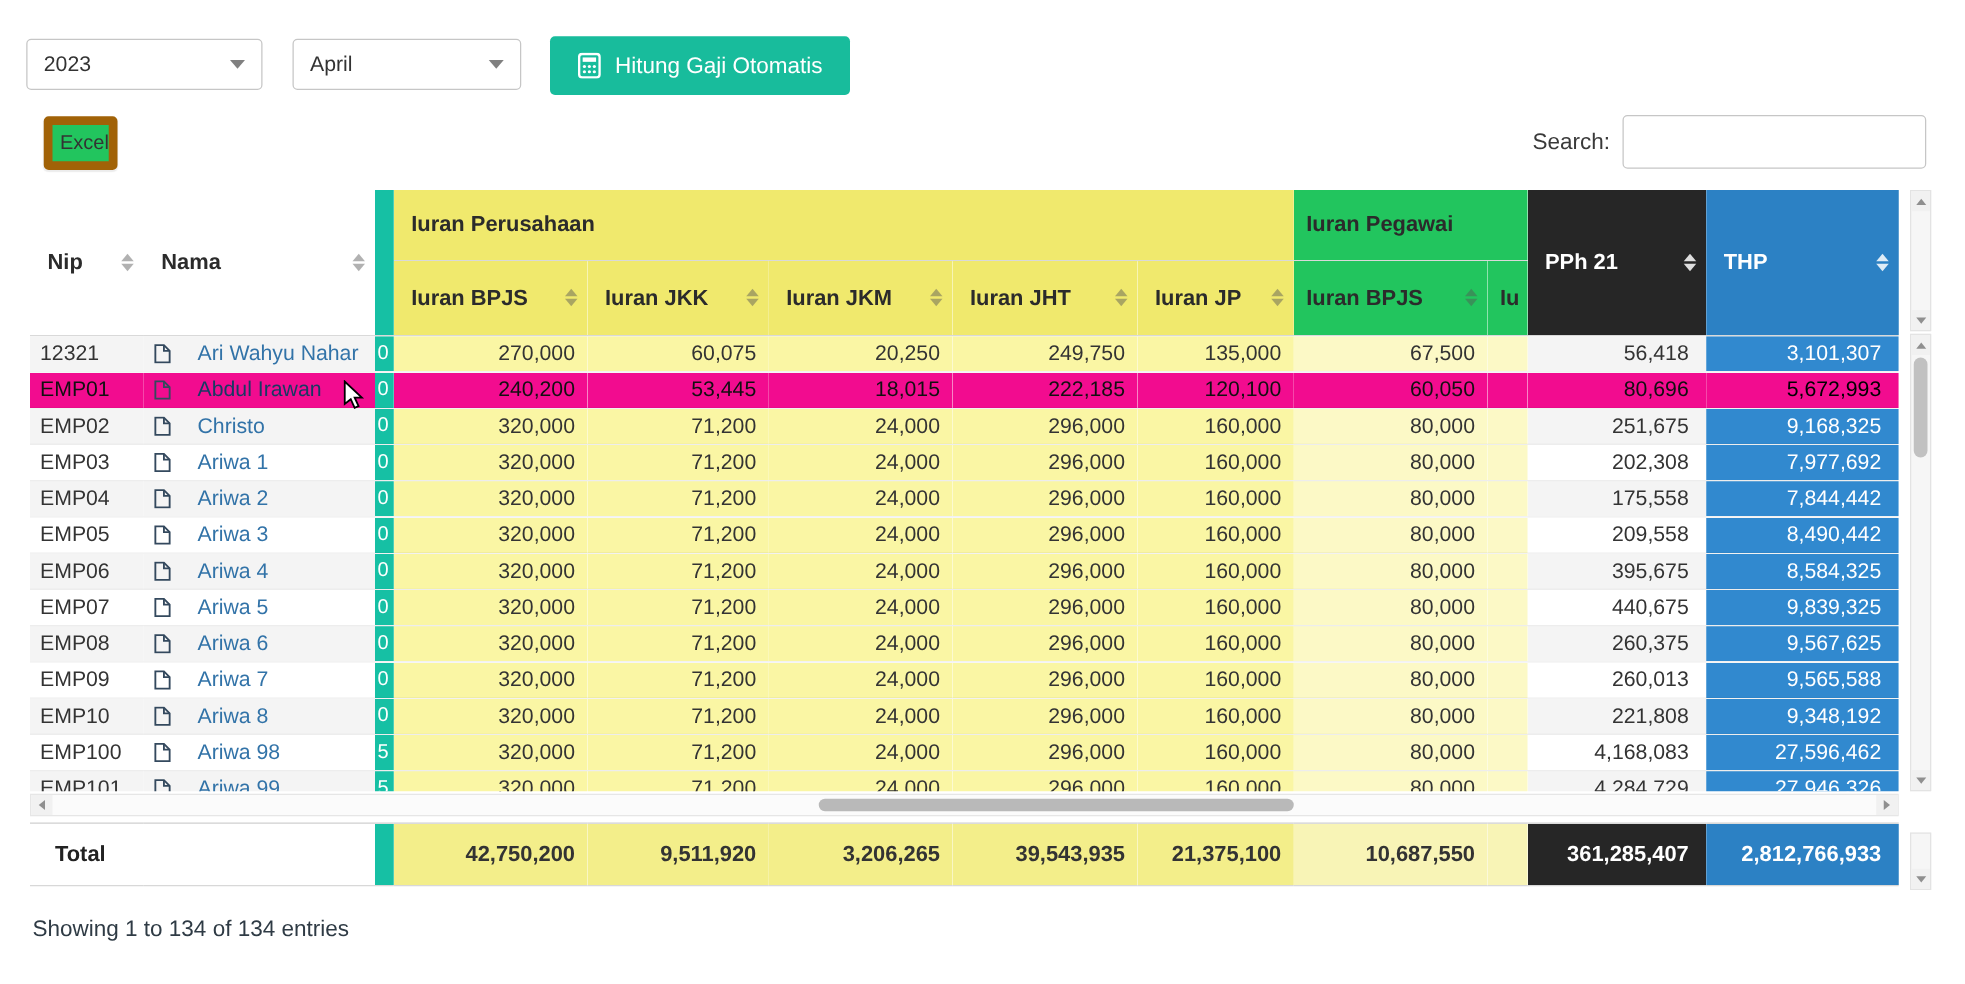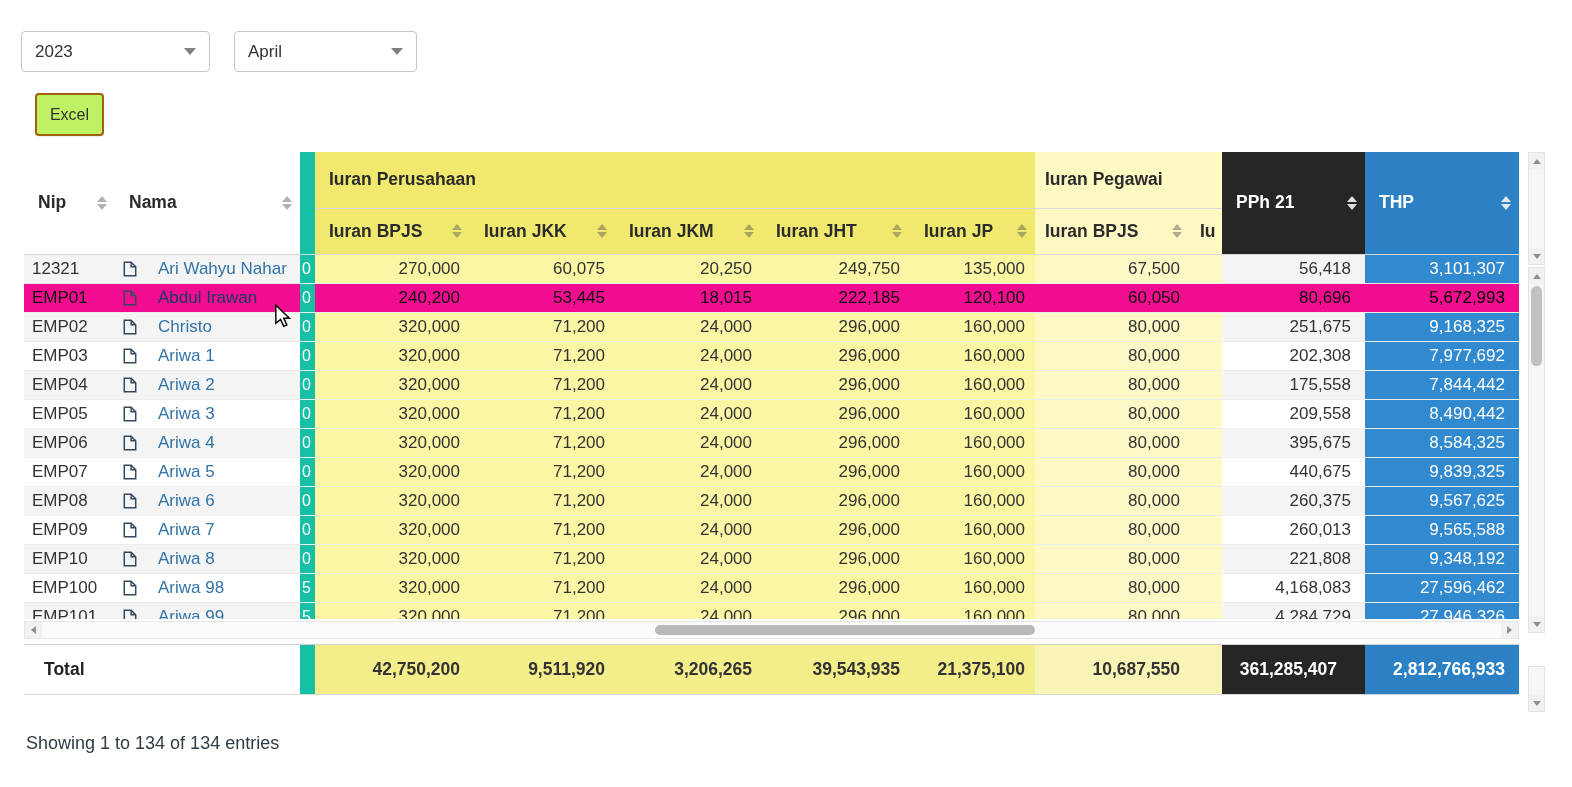--- a/index.html
+++ b/index.html
@@ -8,43 +8,43 @@
 
   
   .select{position:absolute;box-sizing:border-box;height:41px;border:1px solid #c6c6c6;border-radius:4px;
           background:#fff;font-size:17px;color:#333;display:flex;align-items:center;
           justify-content:space-between;padding:16px 13px;cursor:pointer;}
   .caret{width:0;height:0;border-left:6px solid transparent;border-right:6px solid transparent;
          border-top:7px solid #808080;}
   .calc-btn{position:absolute;left:440px;top:29px;height:47px;background:#18bc9c;color:#fff;border:none;
             border-radius:4px;font-size:18px;font-family:inherit;display:flex;align-items:center;gap:11px;
             padding:0 22px;cursor:pointer;}
-  .excel-btn{position:absolute;left:35px;top:93px;width:69px;height:43px;background:#bef264;
-             border:2px solid #a16207;border-radius:4px;font-size:16px;color:#333;font-family:inherit;
+  .excel-btn{position:absolute;left:35px;top:93px;width:59px;height:43px;background:#22c55e;
+             border:7px solid #a16207;border-radius:4px;font-size:16px;color:#333;font-family:inherit;
              cursor:pointer;box-shadow:0 1px 1px rgba(0,0,0,.08);}
   .search-area{position:absolute;top:92px;right:31px;display:flex;align-items:center;gap:10px;
                font-size:18px;color:#3a3a3a;}
   .search-area input{width:243px;height:43px;box-sizing:border-box;border:1px solid #c6c6c6;
                      border-radius:4px;font-size:17px;padding:0 10px;font-family:inherit;}
 
   
   .table-area{position:absolute;left:24px;top:152px;width:1495px;}
   table.grid{border-collapse:collapse;table-layout:fixed;width:1495px;}
   col.w-nip{width:91px}col.w-nama{width:185px}col.w-sliver{width:15px}
   col.w-c1{width:155px}col.w-c2{width:145px}col.w-c3{width:147px}col.w-c4{width:148px}
   col.w-c5{width:125px}col.w-c6{width:155px}col.w-c7{width:32px}
   col.w-pph{width:143px}col.w-thp{width:154px}
 
   th{text-align:left;vertical-align:middle;font-weight:bold;font-size:17.5px;position:relative;
      padding:0 26px 0 14px;white-space:nowrap;overflow:hidden;border-bottom:1px solid rgba(0,0,0,.15);
      color:#2b2b2b;box-sizing:border-box;}
-  .h-row1 th{height:56px}.h-row2 th{height:46px}
+  .h-row1 th{height:56px}.h-row2 th{height:60px}
   th.th-white{background:#fff;}
   th.th-y1{background:#f0e96d;}
-  th.th-y2{background:#fef9c3;padding-left:10px;}
+  th.th-y2{background:#22c55e;padding-left:10px;}
   th.th-dark{background:#262626;color:#fff;}
   th.th-blue{background:#2c81c4;color:#fff;}
   th.th-teal,td.c-sliver,td.t-sliver{background:#16c0a4;}
 
   .sort{position:absolute;right:8px;top:50%;transform:translateY(-50%);display:flex;
         flex-direction:column;gap:2px;opacity:.45;cursor:pointer;}
   .sort i{display:block;width:0;height:0;border-left:5px solid transparent;border-right:5px solid transparent;}
   .sort .sa{border-bottom:6px solid #555;}
   .sort .sd{border-top:6px solid #555;}
   .th-dark .sort,.th-blue .sort{opacity:.85;}
@@ -78,21 +78,21 @@
   .tri-l{width:0;height:0;border-top:4px solid transparent;border-bottom:4px solid transparent;border-right:5px solid #8f8f8f;}
   .tri-r{width:0;height:0;border-top:4px solid transparent;border-bottom:4px solid transparent;border-left:5px solid #8f8f8f;}
   .tri-u{width:0;height:0;border-left:4px solid transparent;border-right:4px solid transparent;border-bottom:5px solid #8f8f8f;}
   .tri-d{width:0;height:0;border-left:4px solid transparent;border-right:4px solid transparent;border-top:5px solid #8f8f8f;}
 
   .total-table{margin-top:5px;border-top:1px solid #cfcfcf;border-bottom:1px solid #d8d8d8;}
   .total-table td{height:50px;font-weight:bold;font-size:17.5px;border-bottom:none;}
   td.t-label{background:#fff;padding-left:20px;color:#222;}
   td.t-y1{background:#f3ee8a;text-align:right;}
   td.t-y2{background:#f8f4b6;text-align:right;}
-  td.t-pph{background:#262626;color:#fff;text-align:right;padding-right:28px;}
+  td.t-pph{background:#262626;color:#fff;text-align:right;padding-right:14px;}
   td.t-thp{background:#2c81c4;color:#fff;text-align:right;padding-right:14px;}
 
   .vscroll{position:absolute;left:1528px;width:17px;background:#f6f6f6;border:1px solid #e3e3e3;
            box-sizing:border-box;display:flex;flex-direction:column;}
   .v-btn{height:16px;flex:0 0 16px;background:#f1f1f1;display:flex;align-items:center;justify-content:center;cursor:pointer;}
   .v-track{flex:1;position:relative;}
   .v-thumb{position:absolute;left:2px;top:2px;width:11px;height:80px;border-radius:6px;background:#c1c1c1;cursor:pointer;}
 
   .info{position:absolute;left:26px;top:733px;font-size:18px;color:#2f3b45;}
   .cursor{position:absolute;left:272px;top:304px;pointer-events:none;}
@@ -103,23 +103,40 @@
 <div class="canvas">
 
   <div class="select" style="left:21px;top:31px;width:189px;">
     <span>2023</span>
     <span class="caret"></span>
   </div>
   <div class="select" style="left:234px;top:31px;width:183px;">
     <span>April</span>
     <span class="caret"></span>
   </div>
+  <button class="calc-btn">
+    <svg width="19" height="21" viewBox="0 0 16 18">
+      <rect x="1" y="1" width="14" height="16" rx="2" fill="none" stroke="#fff" stroke-width="1.6"></rect>
+      <rect x="3.4" y="3.4" width="9.2" height="3" fill="#fff"></rect>
+      <circle cx="4.6" cy="9.6" r="1.1" fill="#fff"></circle>
+        <circle cx="8" cy="9.6" r="1.1" fill="#fff"></circle>
+        <circle cx="11.4" cy="9.6" r="1.1" fill="#fff"></circle>
+      <circle cx="4.6" cy="13.2" r="1.1" fill="#fff"></circle>
+        <circle cx="8" cy="13.2" r="1.1" fill="#fff"></circle>
+        <circle cx="11.4" cy="13.2" r="1.1" fill="#fff"></circle>
+    </svg>
+    <span>Hitung Gaji Otomatis</span>
+  </button>
 
   <button class="excel-btn">Excel</button>
 
+  <div class="search-area">
+    <span>Search:</span>
+    <input type="text" value="" style="">
+  </div>
 
   <div class="table-area">
 
     <table class="grid head-table">
       <colgroup>
         <col class="w-nip">
           <col class="w-nama">
           <col class="w-sliver">
           <col class="w-c1">
           <col class="w-c2">

